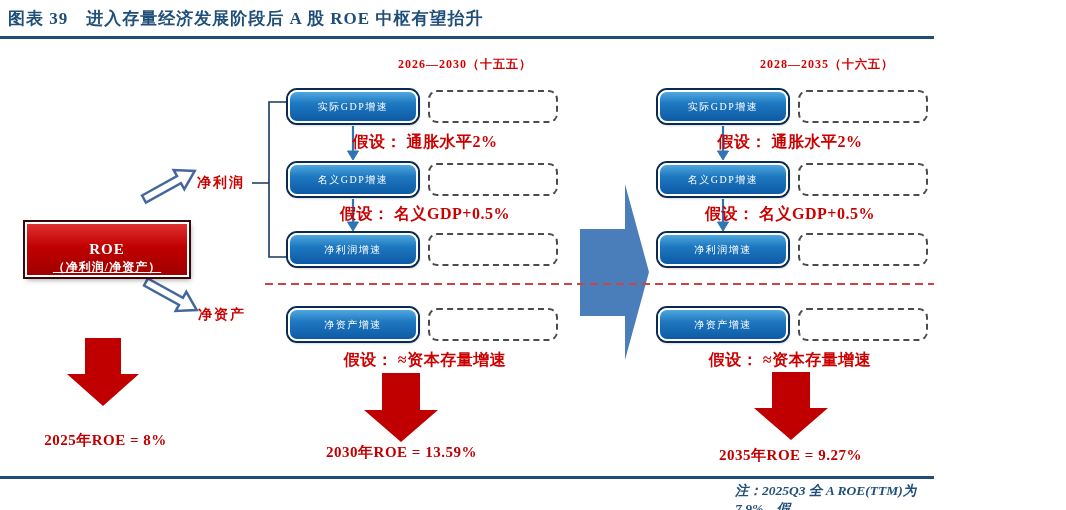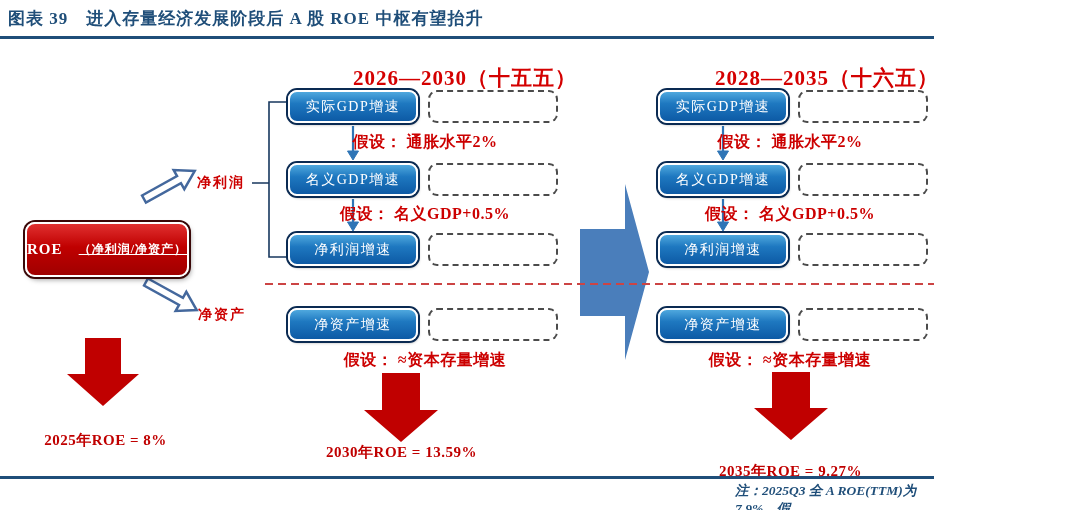--- a/index.html
+++ b/index.html
@@ -4,33 +4,33 @@
 <style>
   html,body{margin:0;padding:0;background:#ffffff;}
   .page{position:relative;width:934px;height:510px;background:#ffffff;overflow:hidden;
         font-family:"Liberation Serif", serif;}
   .abs{position:absolute;}
 
   .title{left:8px;top:7px;font-size:17px;font-weight:bold;color:#1F4E79;letter-spacing:1px;}
   .rule-top{left:0;top:36px;width:1066px;height:3px;background:#1F4E79;}
   .rule-bottom{left:0;top:476px;width:1066px;height:3px;background:#1F4E79;}
 
-  .col-header{top:64px;width:260px;text-align:center;font-size:21px;font-weight:bold;color:#D40000;letter-spacing:1px;}
+  .col-header{top:56px;width:260px;text-align:center;font-size:12px;font-weight:bold;color:#D40000;letter-spacing:1px;}
 
-  .roe-box{left:25px;top:222px;width:160px;height:51px;border-radius:10px;
+  .roe-box{left:25px;top:222px;width:160px;height:51px;border-radius:0;
            background:linear-gradient(180deg,#E03030 0%,#C00000 45%,#A00000 100%);
            border:2px solid #ffffff;box-shadow:0 0 0 2px #3a0808, 2px 3px 5px rgba(0,0,0,0.35);
-           color:#ffffff;font-weight:bold;display:flex;flex-direction:row;align-items:center;justify-content:space-between;line-height:1.35;}
+           color:#ffffff;font-weight:bold;display:flex;flex-direction:column;align-items:center;justify-content:flex-end;line-height:1.35;}
   .roe-box .l1{font-size:15px;letter-spacing:1px;}
   .roe-box .l2{font-size:12px;letter-spacing:1px;text-decoration:underline;}
 
   .blue-box{width:130px;height:33px;border-radius:9px;
             background:linear-gradient(180deg,#4FA8DE 0%,#1E78C0 40%,#0D5AA5 100%);
             border:2px solid #ffffff;box-shadow:0 0 0 2px #0A2A52, 1px 2px 3px rgba(0,0,0,0.3);
-            color:#ffffff;font-size:14px;letter-spacing:1.5px;
+            color:#ffffff;font-size:10px;letter-spacing:1.5px;
             display:flex;align-items:center;justify-content:center;box-sizing:border-box;}
   .dashed-box{width:130px;height:33px;border-radius:9px;border:2px dashed #4b4b4b;box-sizing:border-box;background:transparent;}
 
   .branch-label{font-size:14px;font-weight:bold;color:#CC0000;letter-spacing:2px;}
   .assume{width:200px;text-align:center;font-size:16px;font-weight:bold;color:#CC0000;letter-spacing:0.5px;}
   .result{width:175px;text-align:center;font-size:15px;font-weight:bold;color:#C00000;letter-spacing:0.5px;}
 
   .footer{top:482px;font-size:13.5px;font-weight:bold;font-style:italic;color:#1F4E79;}
   .svg-layer{left:0;top:0;width:1066px;height:510px;pointer-events:none;}
 </style>
@@ -114,18 +114,18 @@
   <div class="abs dashed-box" style="left:798px;top:163px;"></div>
   <div class="abs dashed-box" style="left:798px;top:233px;"></div>
   <div class="abs dashed-box" style="left:798px;top:308px;"></div>
 
   <div class="abs assume" style="left:690px;top:132px;">假设： 通胀水平2%</div>
   <div class="abs assume" style="left:690px;top:204px;">假设： 名义GDP+0.5%</div>
   <div class="abs assume" style="left:690px;top:350px;">假设： ≈资本存量增速</div>
 
   <div class="abs result" style="left:18px;top:431px;">2025年ROE = 8%</div>
   <div class="abs result" style="left:314px;top:443px;">2030年ROE = 13.59%</div>
-  <div class="abs result" style="left:703px;top:462px;">2035年ROE = 9.27%</div>
+  <div class="abs result" style="left:703px;top:446px;">2035年ROE = 9.27%</div>
 
   <div class="abs rule-bottom"></div>
   <div class="abs footer" style="left:735px;">注：2025Q3 全 A ROE(TTM)为 7.9%，假</div>
 
 </div>
 
 </body></html>

